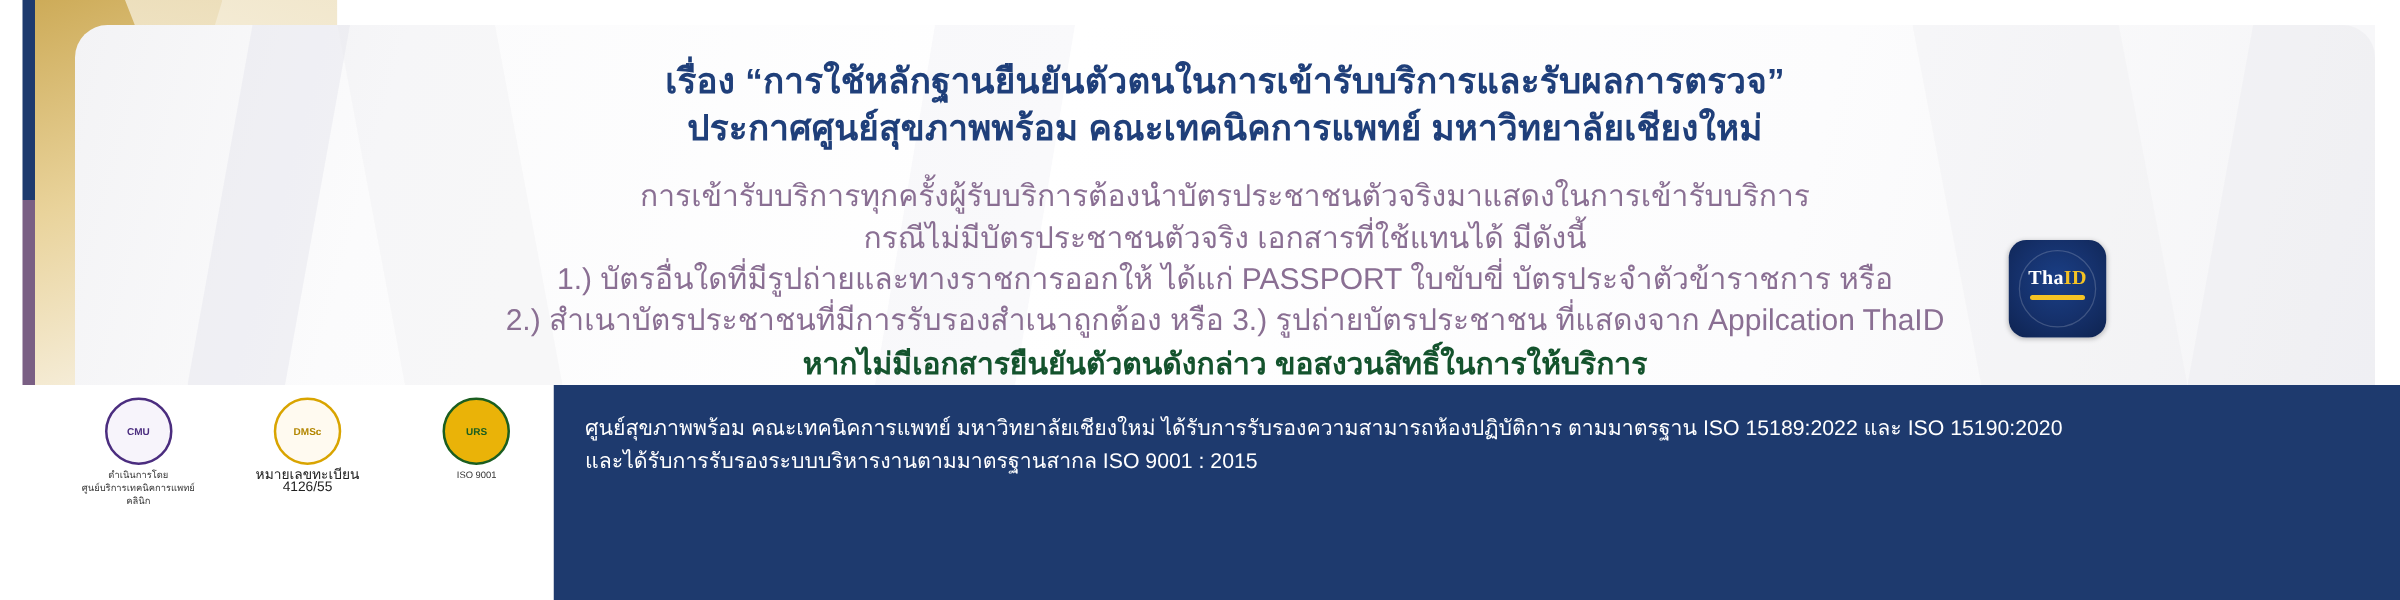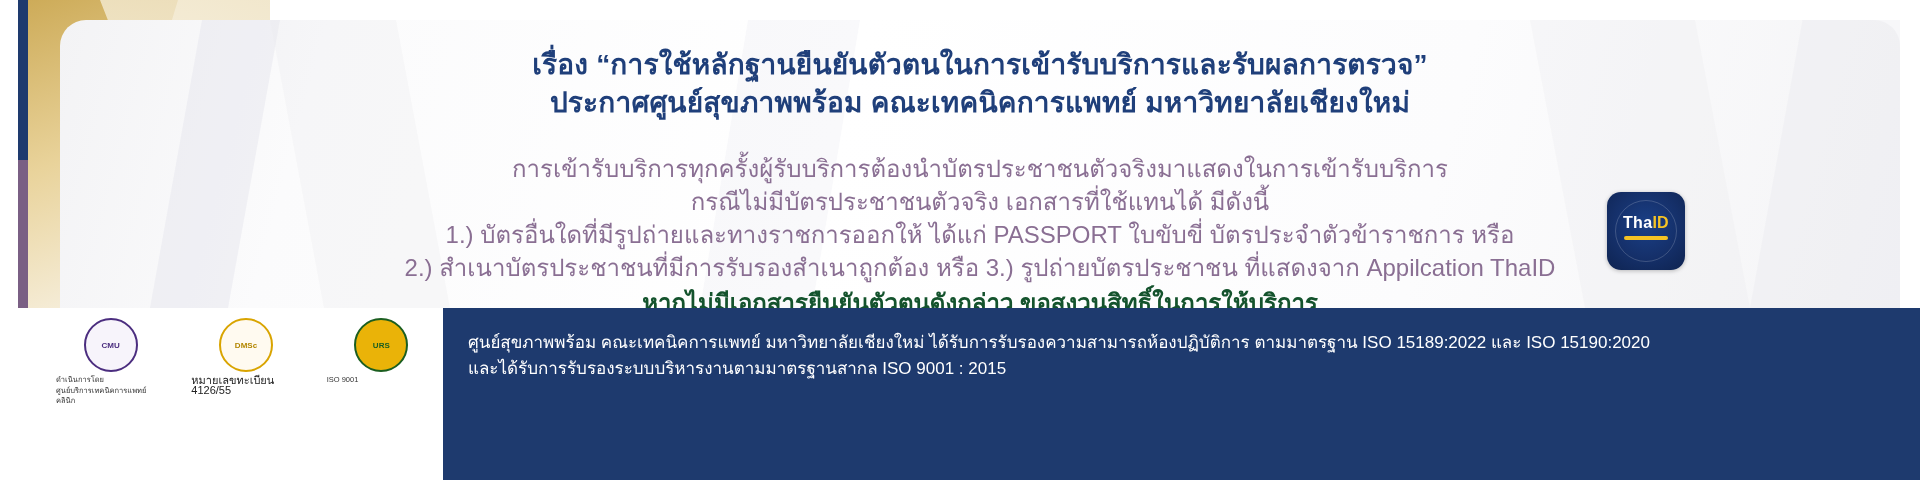--- a/index.html
+++ b/index.html
@@ -74,21 +74,21 @@
   .title {
     color: #1f3f7a;
     font-weight: bold;
     font-size: 28px;
     line-height: 38px;
     letter-spacing: .2px;
   }
   .title-2 { margin-top: 2px; }
 
   .body-lines {
-    margin-top: 30px;
+    margin-top: 19px;
     color: #8a6f93;
     font-size: 24px;
     line-height: 33px;
     letter-spacing: 0px;
   }
   .body-line { white-space: nowrap; }
 
   .warning {
     margin-top: 3px;
     color: #14532d;
@@ -98,21 +98,21 @@
   }
 
   
   .thaid {
     position: absolute;
     right: 235px; top: 192px;
     width: 78px; height: 78px;
     border-radius: 14px;
     background: radial-gradient(circle at 50% 42%, #1a3f86 0%, #15306a 55%, #0e2350 100%);
     box-shadow: 0 1px 4px rgba(0,0,0,.25);
-    display: flex; align-items: center; justify-content: flex-start;
+    display: flex; align-items: center; justify-content: flex-start; font-family: Liberation Serif, serif;
   }
   .thaid-inner { position: relative; width: 100%; height: 100%; }
   .thaid-ring {
     position: absolute; left: 50%; top: 50%;
     width: 62px; height: 62px; margin: -31px 0 0 -31px;
     border-radius: 50%;
     border: 1px solid rgba(255,255,255,.18);
   }
   .thaid-txt {
     position: absolute; left: 0; right: 0; top: 22px;
@@ -153,21 +153,21 @@
     line-height: 26px;
     text-align: left;
   }
 
   
   .logos {
     position: absolute; left: 56px; top: 10px;
     width: 380px; height: 120px;
     display: flex; align-items: flex-start; gap: 26px;
   }
-  .logo-item { text-align: left; width: 112px; }
+  .logo-item { text-align: center; width: 112px; }
   .logo-circle {
     width: 54px; height: 54px; margin: 0 auto 3px;
     border-radius: 50%;
     display: flex; align-items: center; justify-content: center;
     font-size: 8px; font-weight: bold; line-height: 9px;
     overflow: hidden;
   }
   .logo-1 { border: 2px solid #4b2d7f; color: #4b2d7f; background: #f7f4fb; }
   .logo-2 { border: 2px solid #d9a400; color: #b38600; background: #fffaf0; }
   .logo-3 { border: 2px solid #1b5e20; color: #1b5e20; background: #eab308; }

